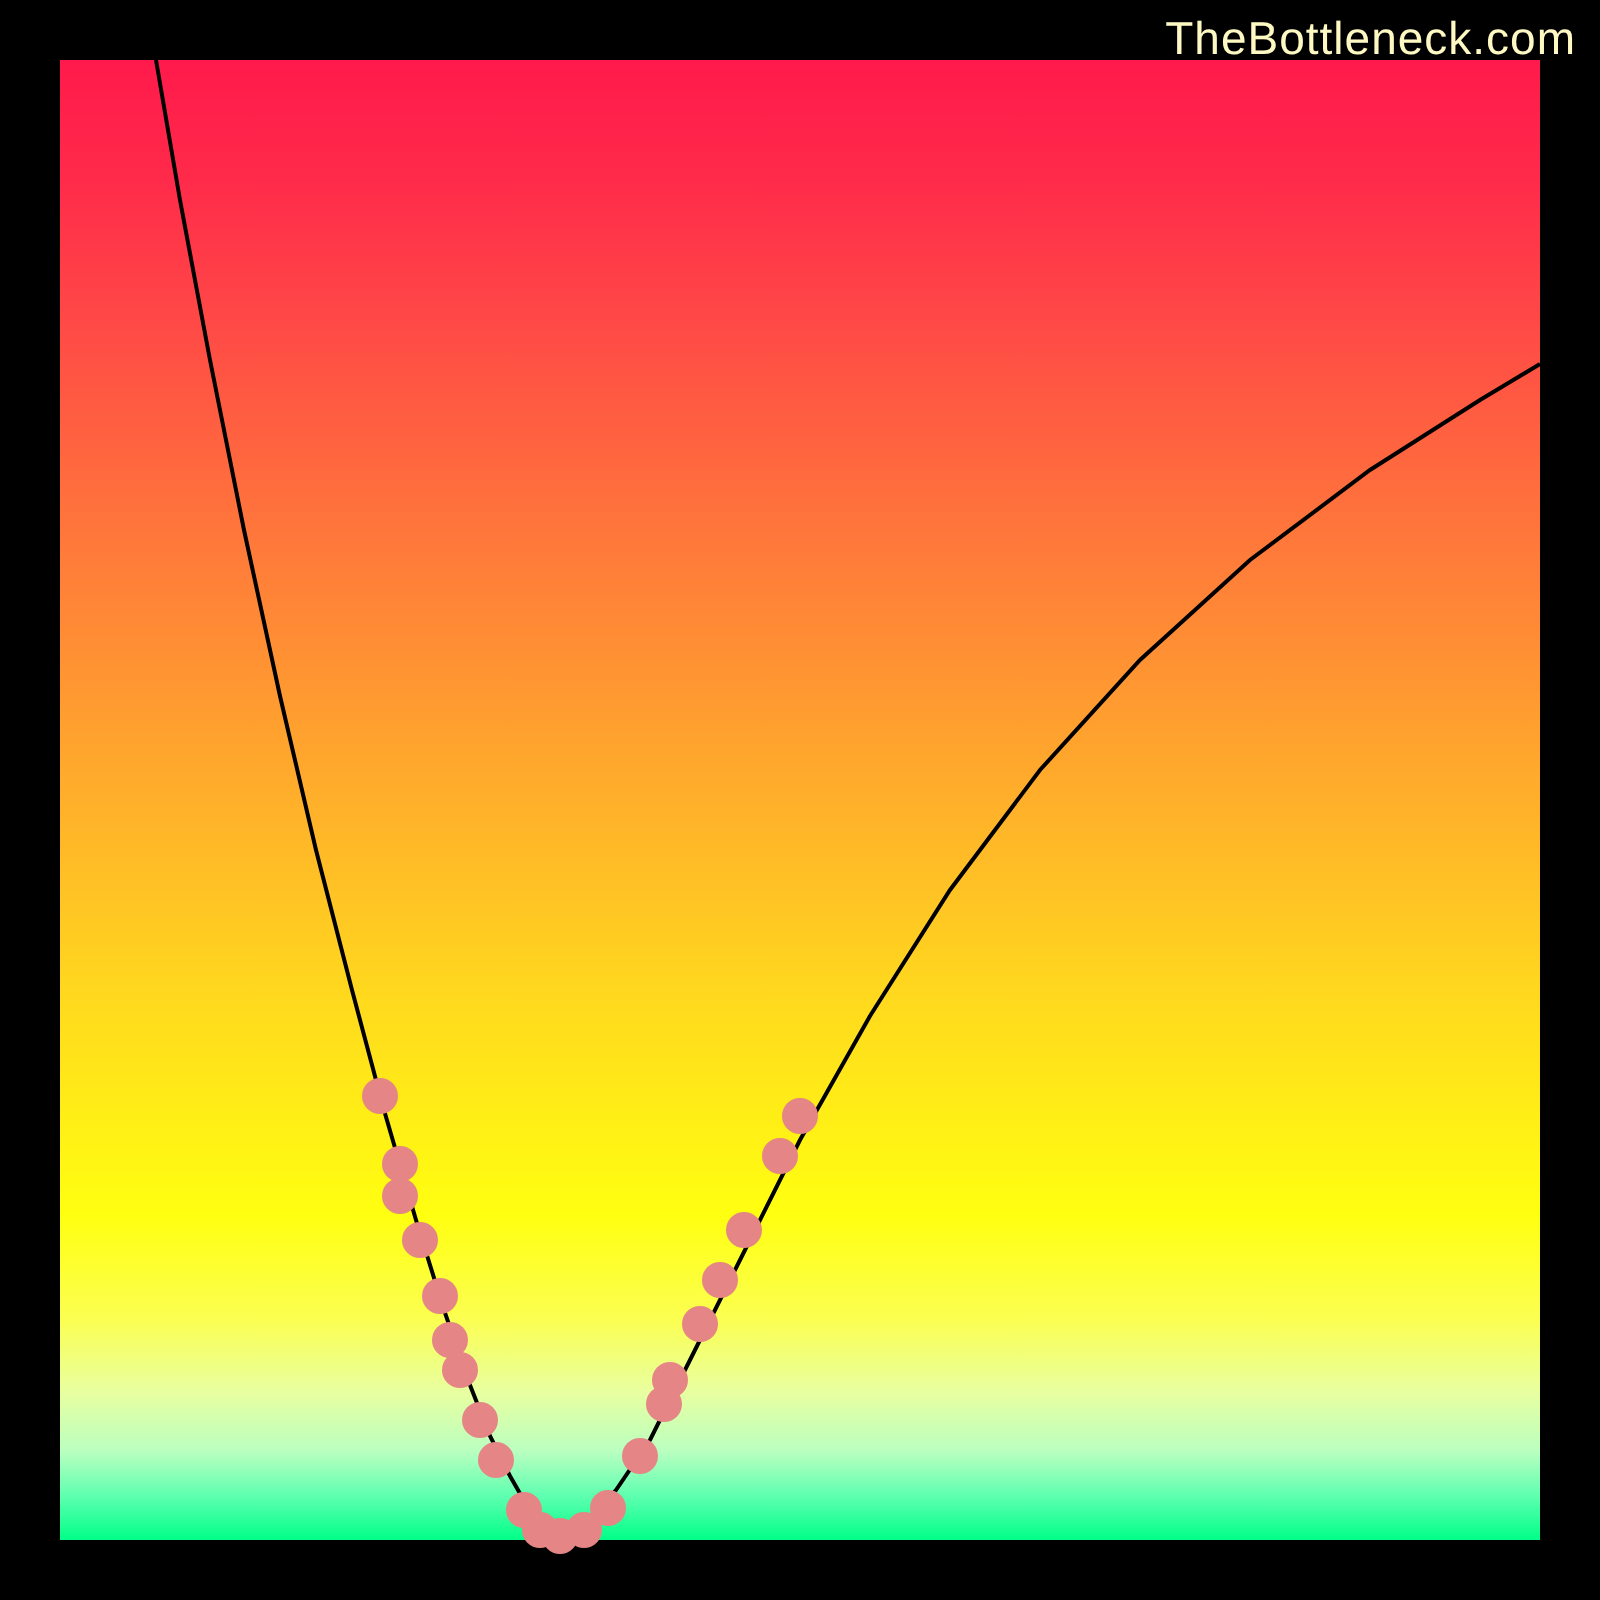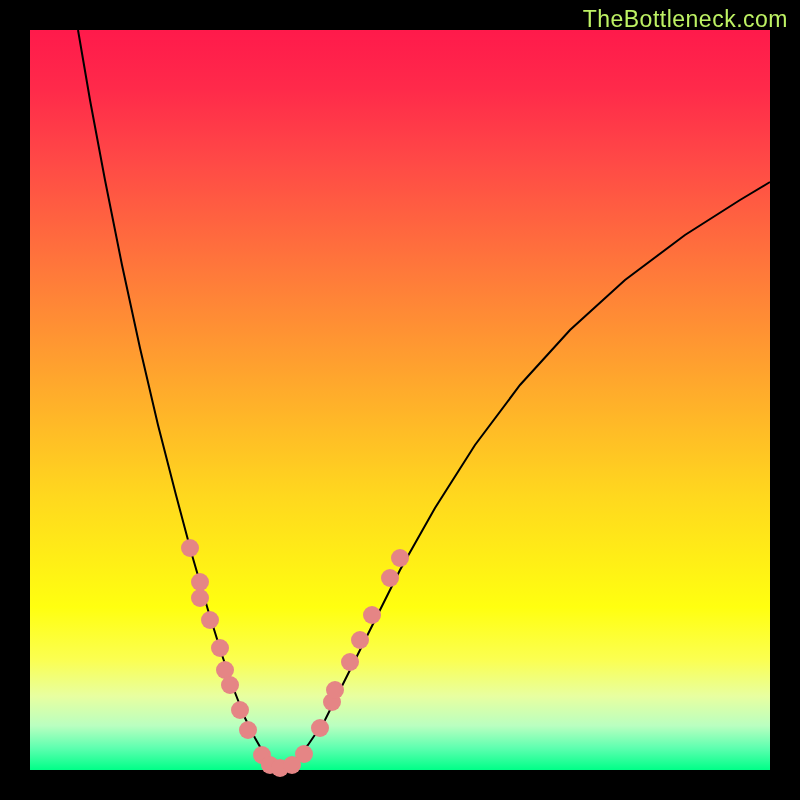--- a/index.html
+++ b/index.html
@@ -38,21 +38,21 @@
       #e8ffa0 90%,
       #baffc0 94%,
       #5fffb0 97%,
       #00ff88 100%
     );
   }
   .watermark {
     position: absolute;
     top: 6px;
     right: 12px;
-    color: #bef264;
+    color: #fef9c3;
     font-size: 23px;
     font-weight: 400;
     letter-spacing: 0.5px;
     user-select: none;
   }
   svg.overlay {
     position: absolute;
     left: 30px;
     top: 30px;
     width: 740px;

